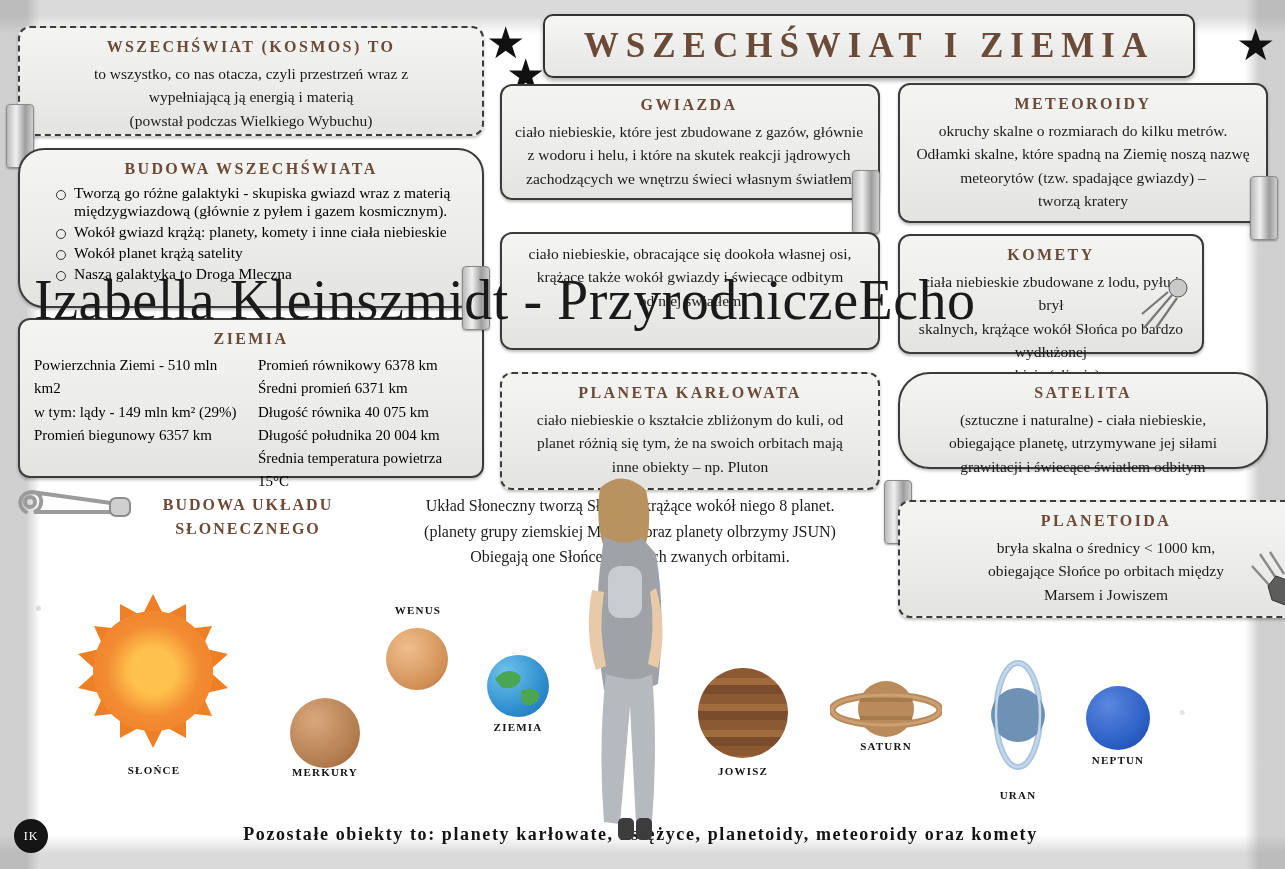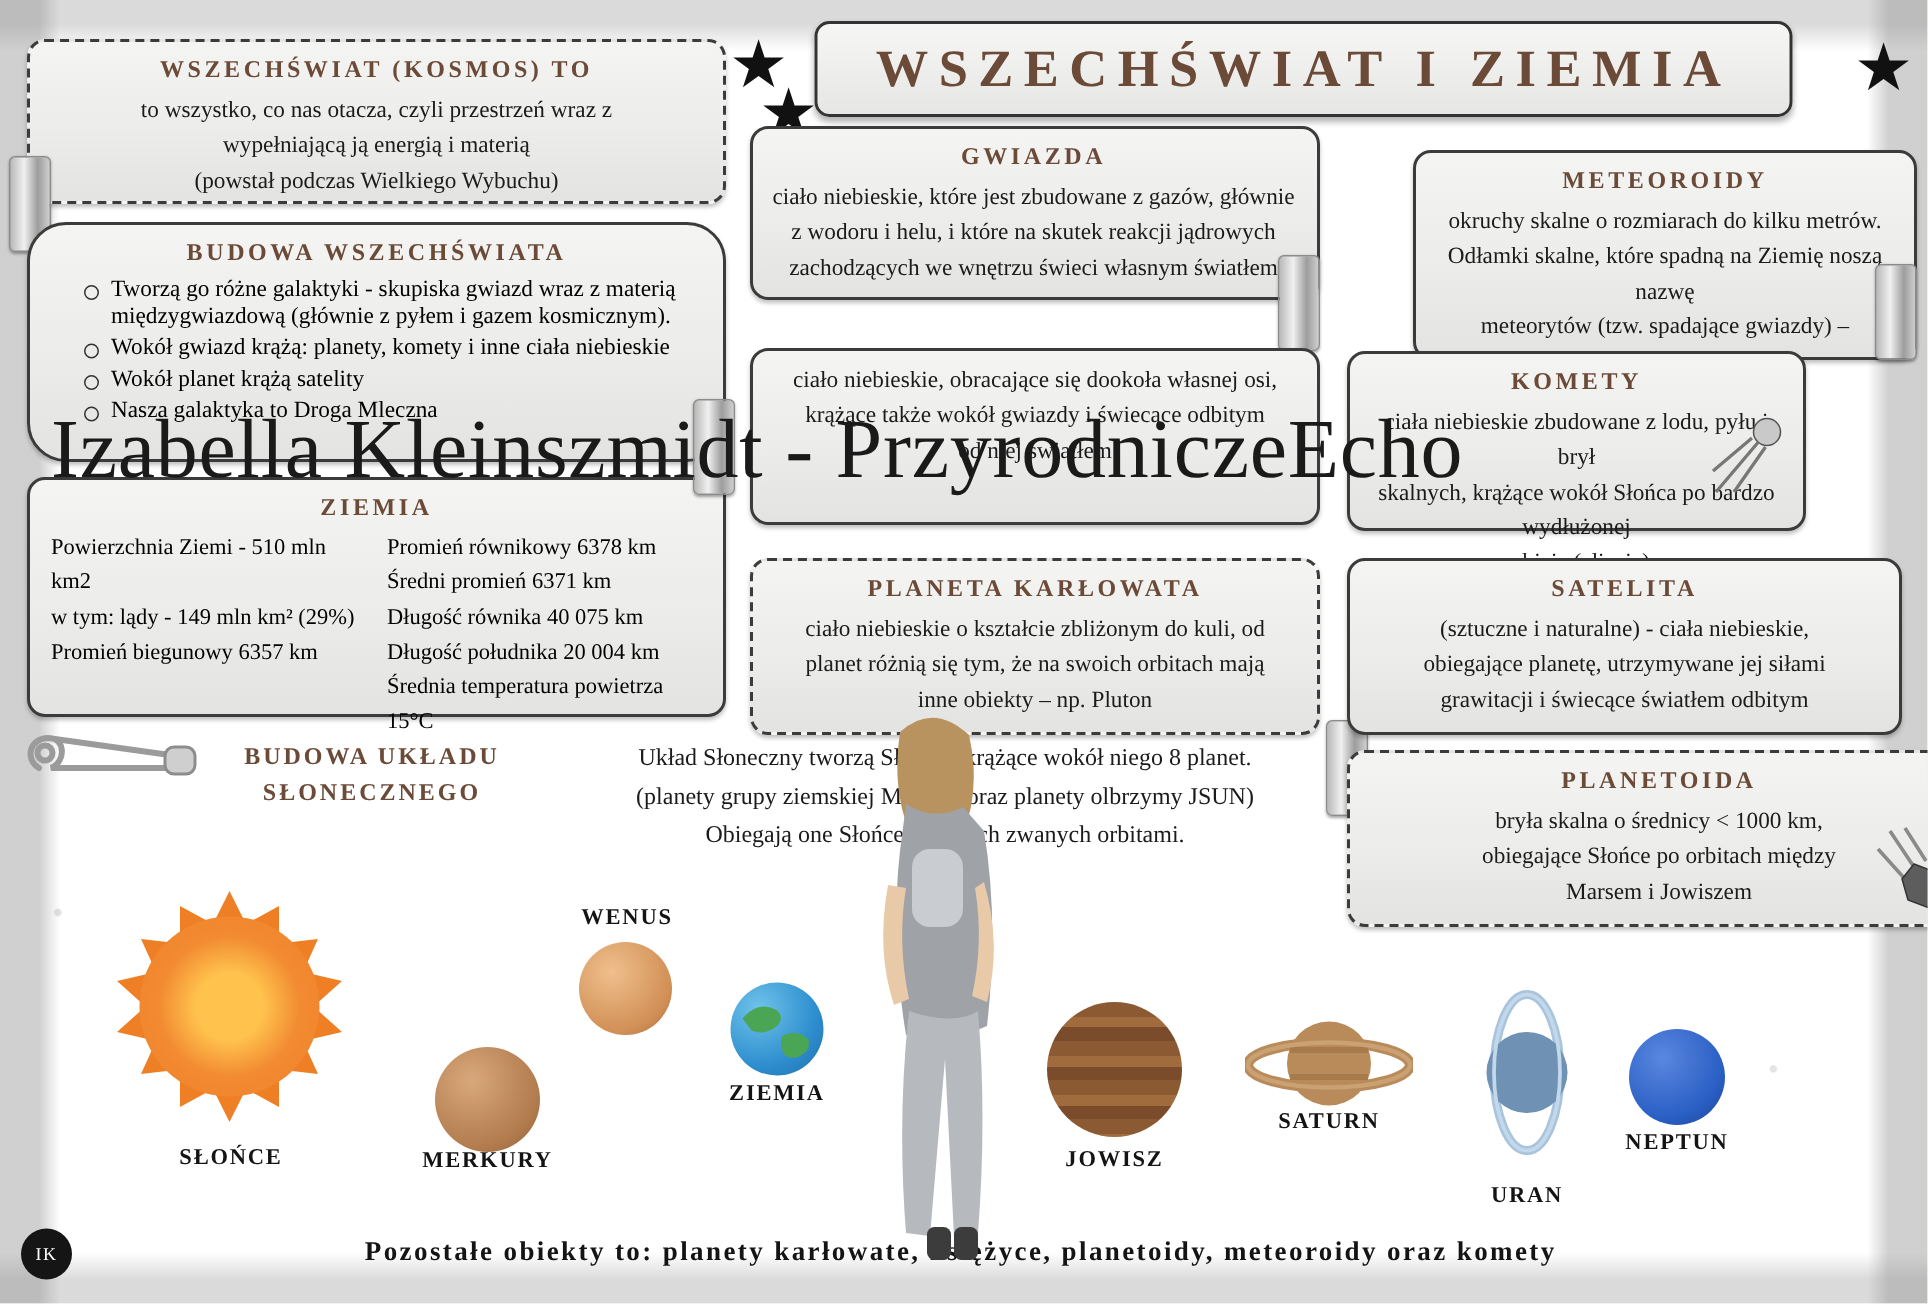--- a/index.html
+++ b/index.html
@@ -100,21 +100,21 @@
   .solar .intro{
     position:absolute;left:372px;top:6px;width:500px;text-align:center;
     font-size:16px;line-height:1.6;color:#1b1b1b;
   }
   .footer-line{
     position:absolute;left:0;bottom:14px;width:100%;text-align:center;
     font-weight:bold;letter-spacing:1.6px;font-size:18px;color:#141414;
   }
   .planet-label{
     position:absolute;text-align:center;font-weight:bold;letter-spacing:1.2px;
-    font-size:15px;color:#141414;
+    font-size:11px;color:#141414;
   }
 
   
   .sun{
     position:absolute;left:72px;top:590px;width:162px;height:162px;
   }
   .sun .rays{position:absolute;inset:0;}
   .sun .disc{
     position:absolute;left:21px;top:21px;width:120px;height:120px;border-radius:50%;
     background:radial-gradient(circle at 50% 50%, #ffc34d 0 26%, #f28b32 55%, #ef7f25 100%);
@@ -219,21 +219,21 @@
   <div class="card dashed" style="left:500px;top:372px;width:380px;height:118px;">
     <div class="title">PLANETA KARŁOWATA</div>
     <div class="body">
       <div>ciało niebieskie o kształcie zbliżonym do kuli, od</div>
       <div>planet różnią się tym, że na swoich orbitach mają</div>
       <div>inne obiekty – np. Pluton</div>
     </div>
   </div>
   <div class="clip" style="left:884px;top:480px;"></div>
 
-  <div class="card" style="left:898px;top:100px;width:336px;height:140px;margin-left:44px;">
+  <div class="card" style="left:898px;top:83px;width:370px;height:140px;">
     <div class="title">METEOROIDY</div>
     <div class="body">
       <div>okruchy skalne o rozmiarach do kilku metrów.</div>
       <div>Odłamki skalne, które spadną na Ziemię noszą nazwę</div>
       <div>meteorytów (tzw. spadające gwiazdy) –</div>
       <div>tworzą kratery</div>
     </div>
   </div>
   <div class="clip" style="left:1250px;top:176px;"></div>
 
@@ -243,21 +243,21 @@
       <div>ciała niebieskie zbudowane z lodu, pyłu i brył</div>
       <div>skalnych, krążące wokół Słońca po bardzo wydłużonej</div>
       <div>orbicie (elipsie)</div>
     </div>
     <svg class="comet-icon" width="58" height="62" viewBox="0 0 58 62">
       <circle cx="40" cy="18" r="9" fill="#c9c9c9" stroke="#555"></circle>
       <path d="M34 25 L6 58 M39 28 L18 58 M30 22 L4 44" stroke="#777" stroke-width="2.2" fill="none"></path>
     </svg>
   </div>
 
-  <div class="card" style="left:898px;top:372px;width:370px;height:118px;">
+  <div class="card" style="left:898px;top:372px;width:370px;height:97px;border-radius:32px;">
     <div class="title">SATELITA</div>
     <div class="body">
       <div>(sztuczne i naturalne) - ciała niebieskie,</div>
       <div>obiegające planetę, utrzymywane jej siłami</div>
       <div>grawitacji i świecące światłem odbitym</div>
     </div>
   </div>
 
   <div class="card dashed" style="left:898px;top:500px;width:416px;height:118px;">
     <div class="title">PLANETOIDA</div>

